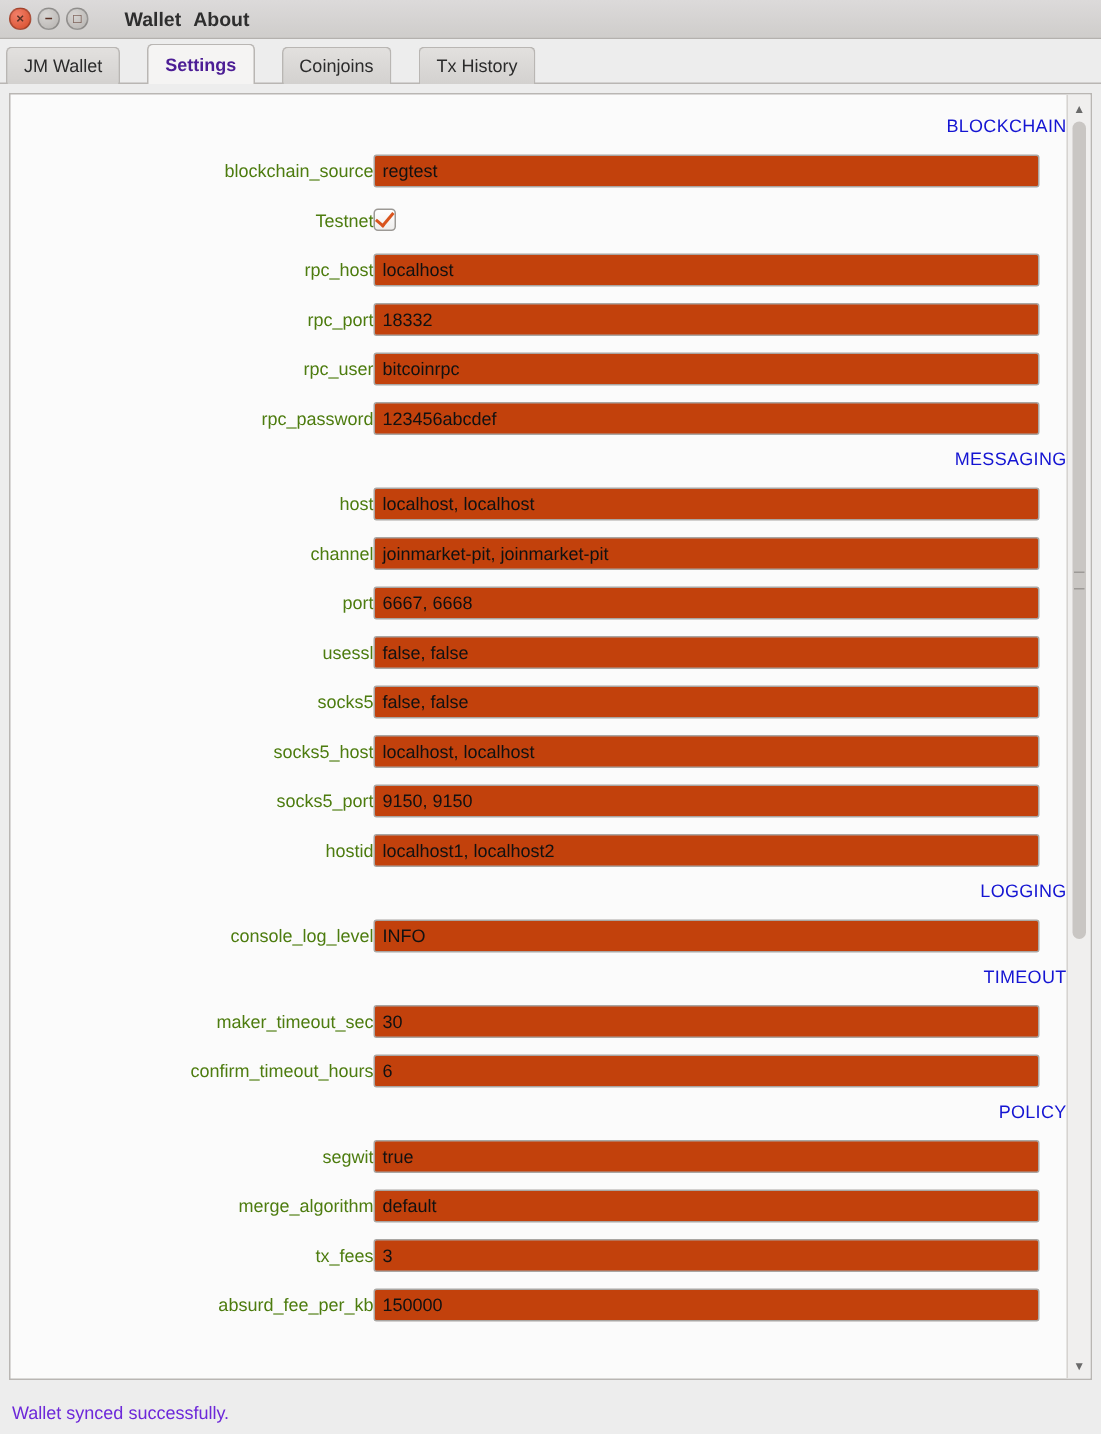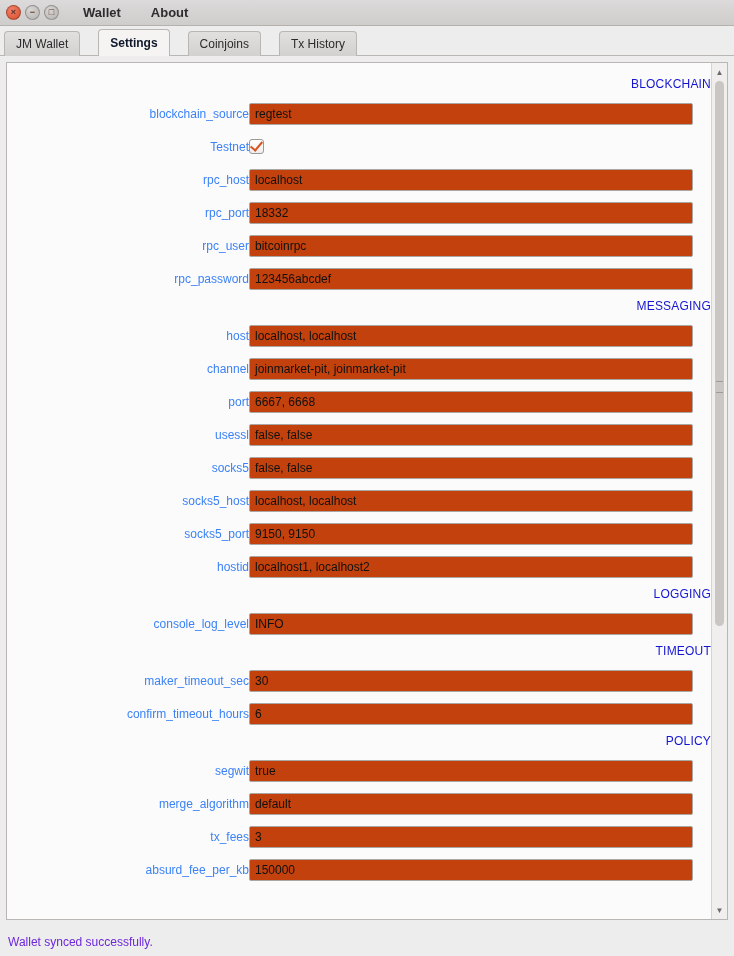--- a/index.html
+++ b/index.html
@@ -47,21 +47,21 @@
     inset: 0;
     color: #5a3226;
     font-size: 9px;
     line-height: 13px;
     text-align: center;
     font-weight: bold;
   }
   .menus {
     display: flex;
     align-items: center;
-    gap: 30px;
+    gap: 8px;
     margin-left: 14px;
     justify-content: flex-end;
   }
   .menu-item {
     font-size: 13px;
     font-weight: bold;
     color: #2e2e2e;
   }
 
   
@@ -86,21 +86,21 @@
     border-radius: 4px 4px 0 0;
     margin-right: 18px;
     position: relative;
     top: 1px;
   }
   .tab.active {
     background: #f5f4f3;
     font-weight: bold;
     height: 26px;
     line-height: 26px;
-    color: #0f172a;
+    color: #4c1d95;
     text-align: center;
   }
 
   
   .panel {
     position: relative;
     margin: 6px 6px 0 6px;
     height: 858px;
     background: #fbfbfb;
     border: 1px solid #b9b6b3;
@@ -124,21 +124,21 @@
   .row {
     display: flex;
     align-items: center;
     height: 33px;
     padding-left: 22px;
     box-sizing: border-box;
   }
   .row .label {
     width: 220px;
     flex: 0 0 220px;
-    color: #3b82f6;
+    color: #4d7c0f;
     font-size: 12px;
   }
   .row .field {
     flex: 1 1 auto;
     margin-right: 18px;
     height: 22px;
     background: #c2410c;
     border: 1px solid #a9a6a3;
     border-radius: 2px;
     box-sizing: border-box;

